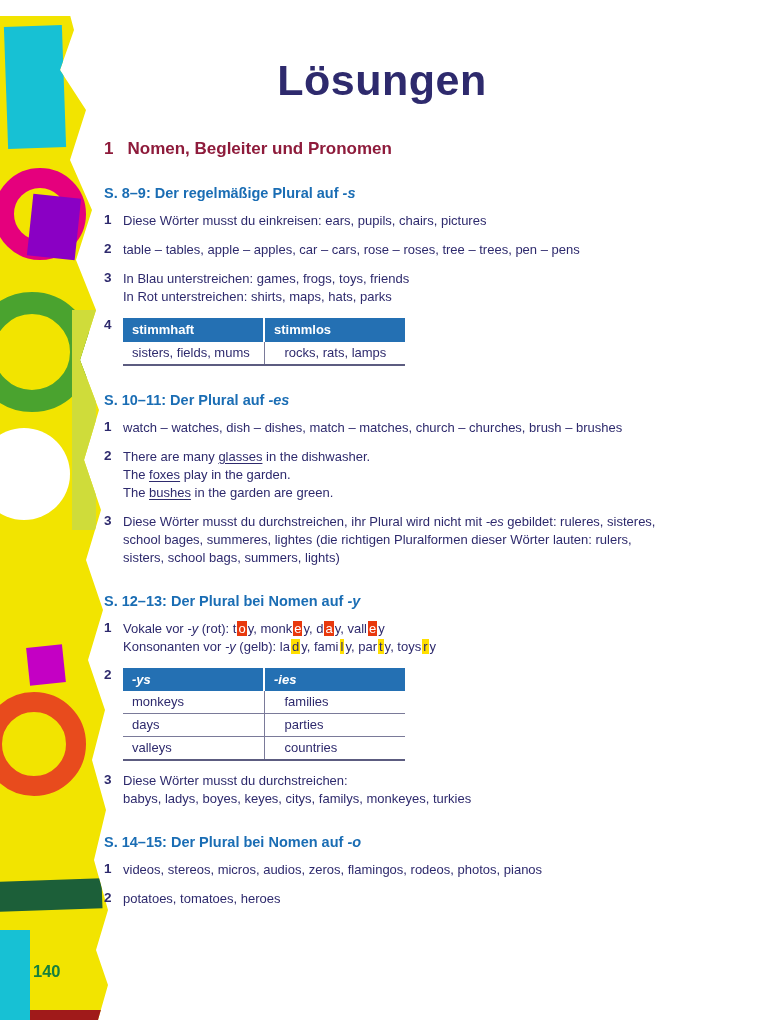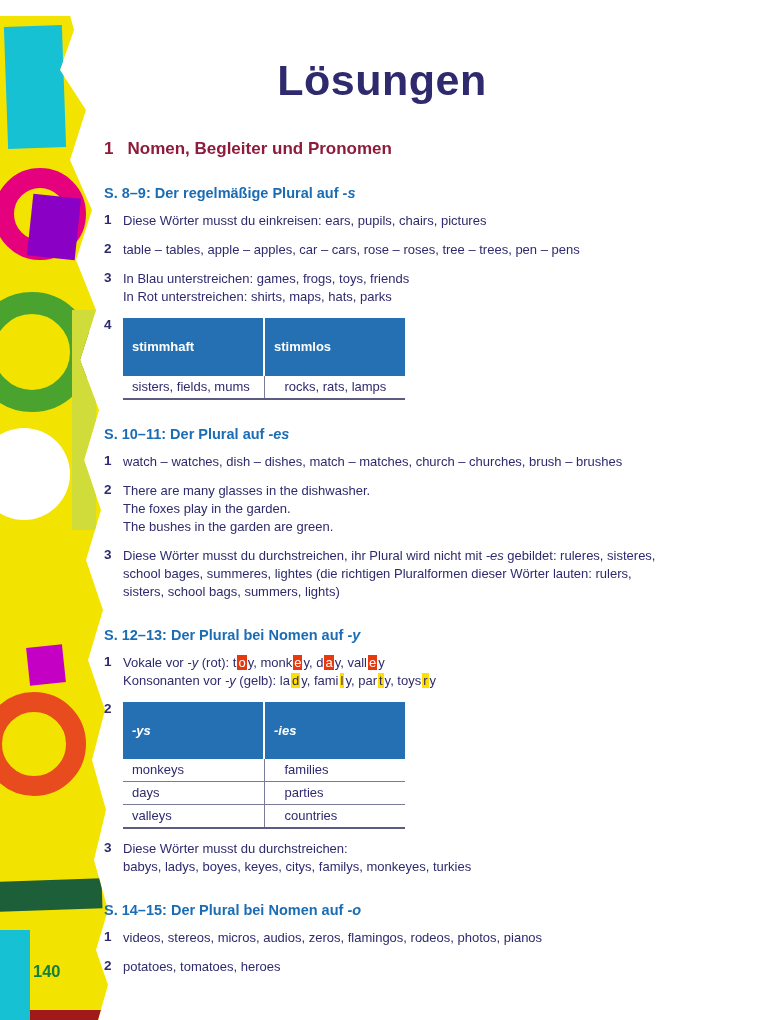--- a/index.html
+++ b/index.html
@@ -39,36 +39,36 @@
     font-size:16.5px; font-weight:bold; color:#15803d;
   }
 
   
   .content { position:absolute; left:104px; top:56px; width:556px; z-index:5; color:#2e2a6d; }
   .title   { margin:0; font-size:43px; font-weight:800; letter-spacing:0.5px; color:#2e2a6d;text-align:center; }
   .section { margin:34px 0 0; font-size:17px; font-weight:bold; color:#8e1b3b; }
   .sec-num { margin-right:14px; }
   .subhead { margin:26px 0 11px; font-size:14.5px; font-weight:bold; color:#1a6db4; }
   .it { font-style:italic; }
-  .ul { text-underline-offset:2px; }
+  .ul { text-decoration:underline; text-underline-offset:2px; }
 
   .item { display:flex; margin:0 0 11px; }
   .inum { width:19px; flex-shrink:0; font-weight:bold; font-size:13.5px; color:#2e2a6d; }
   .ibody { flex:1; max-width:537px; font-size:13px; line-height:1.38; color:#2e2a6d; }
   .line { min-height:18px; }
 
   .hl-red { background:#e8380d; color:#ffffff; padding:0 1px; margin:0 1px; }
   .hl-yel { background:#ffdf00; color:#2e2a6d; padding:0 1px; margin:0 1px; }
 
   
   .anstable { border-collapse:collapse; margin-top:1px; }
   .anstable th, .anstable td { width:141px; box-sizing:border-box; text-align:left; }
   .anstable th {
     background:#2470b3; color:#ffffff; font-weight:bold; font-size:13px;
-    padding:20px 9px; border-right:2px solid #ffffff;
+    padding:3px 9px; border-right:2px solid #ffffff;
   }
   .anstable th:last-child { border-right:none; }
   .anstable td {
     font-size:13px; color:#2e2a6d; padding:2px 9px;
     border-bottom:1px solid #7a7a99;
   }
   .anstable td + td { border-left:1px solid #7a7a99;padding-left:20px; }
   .anstable tbody tr:last-child td { border-bottom:2px solid #5c5c80; }
 </style>
 </head>

